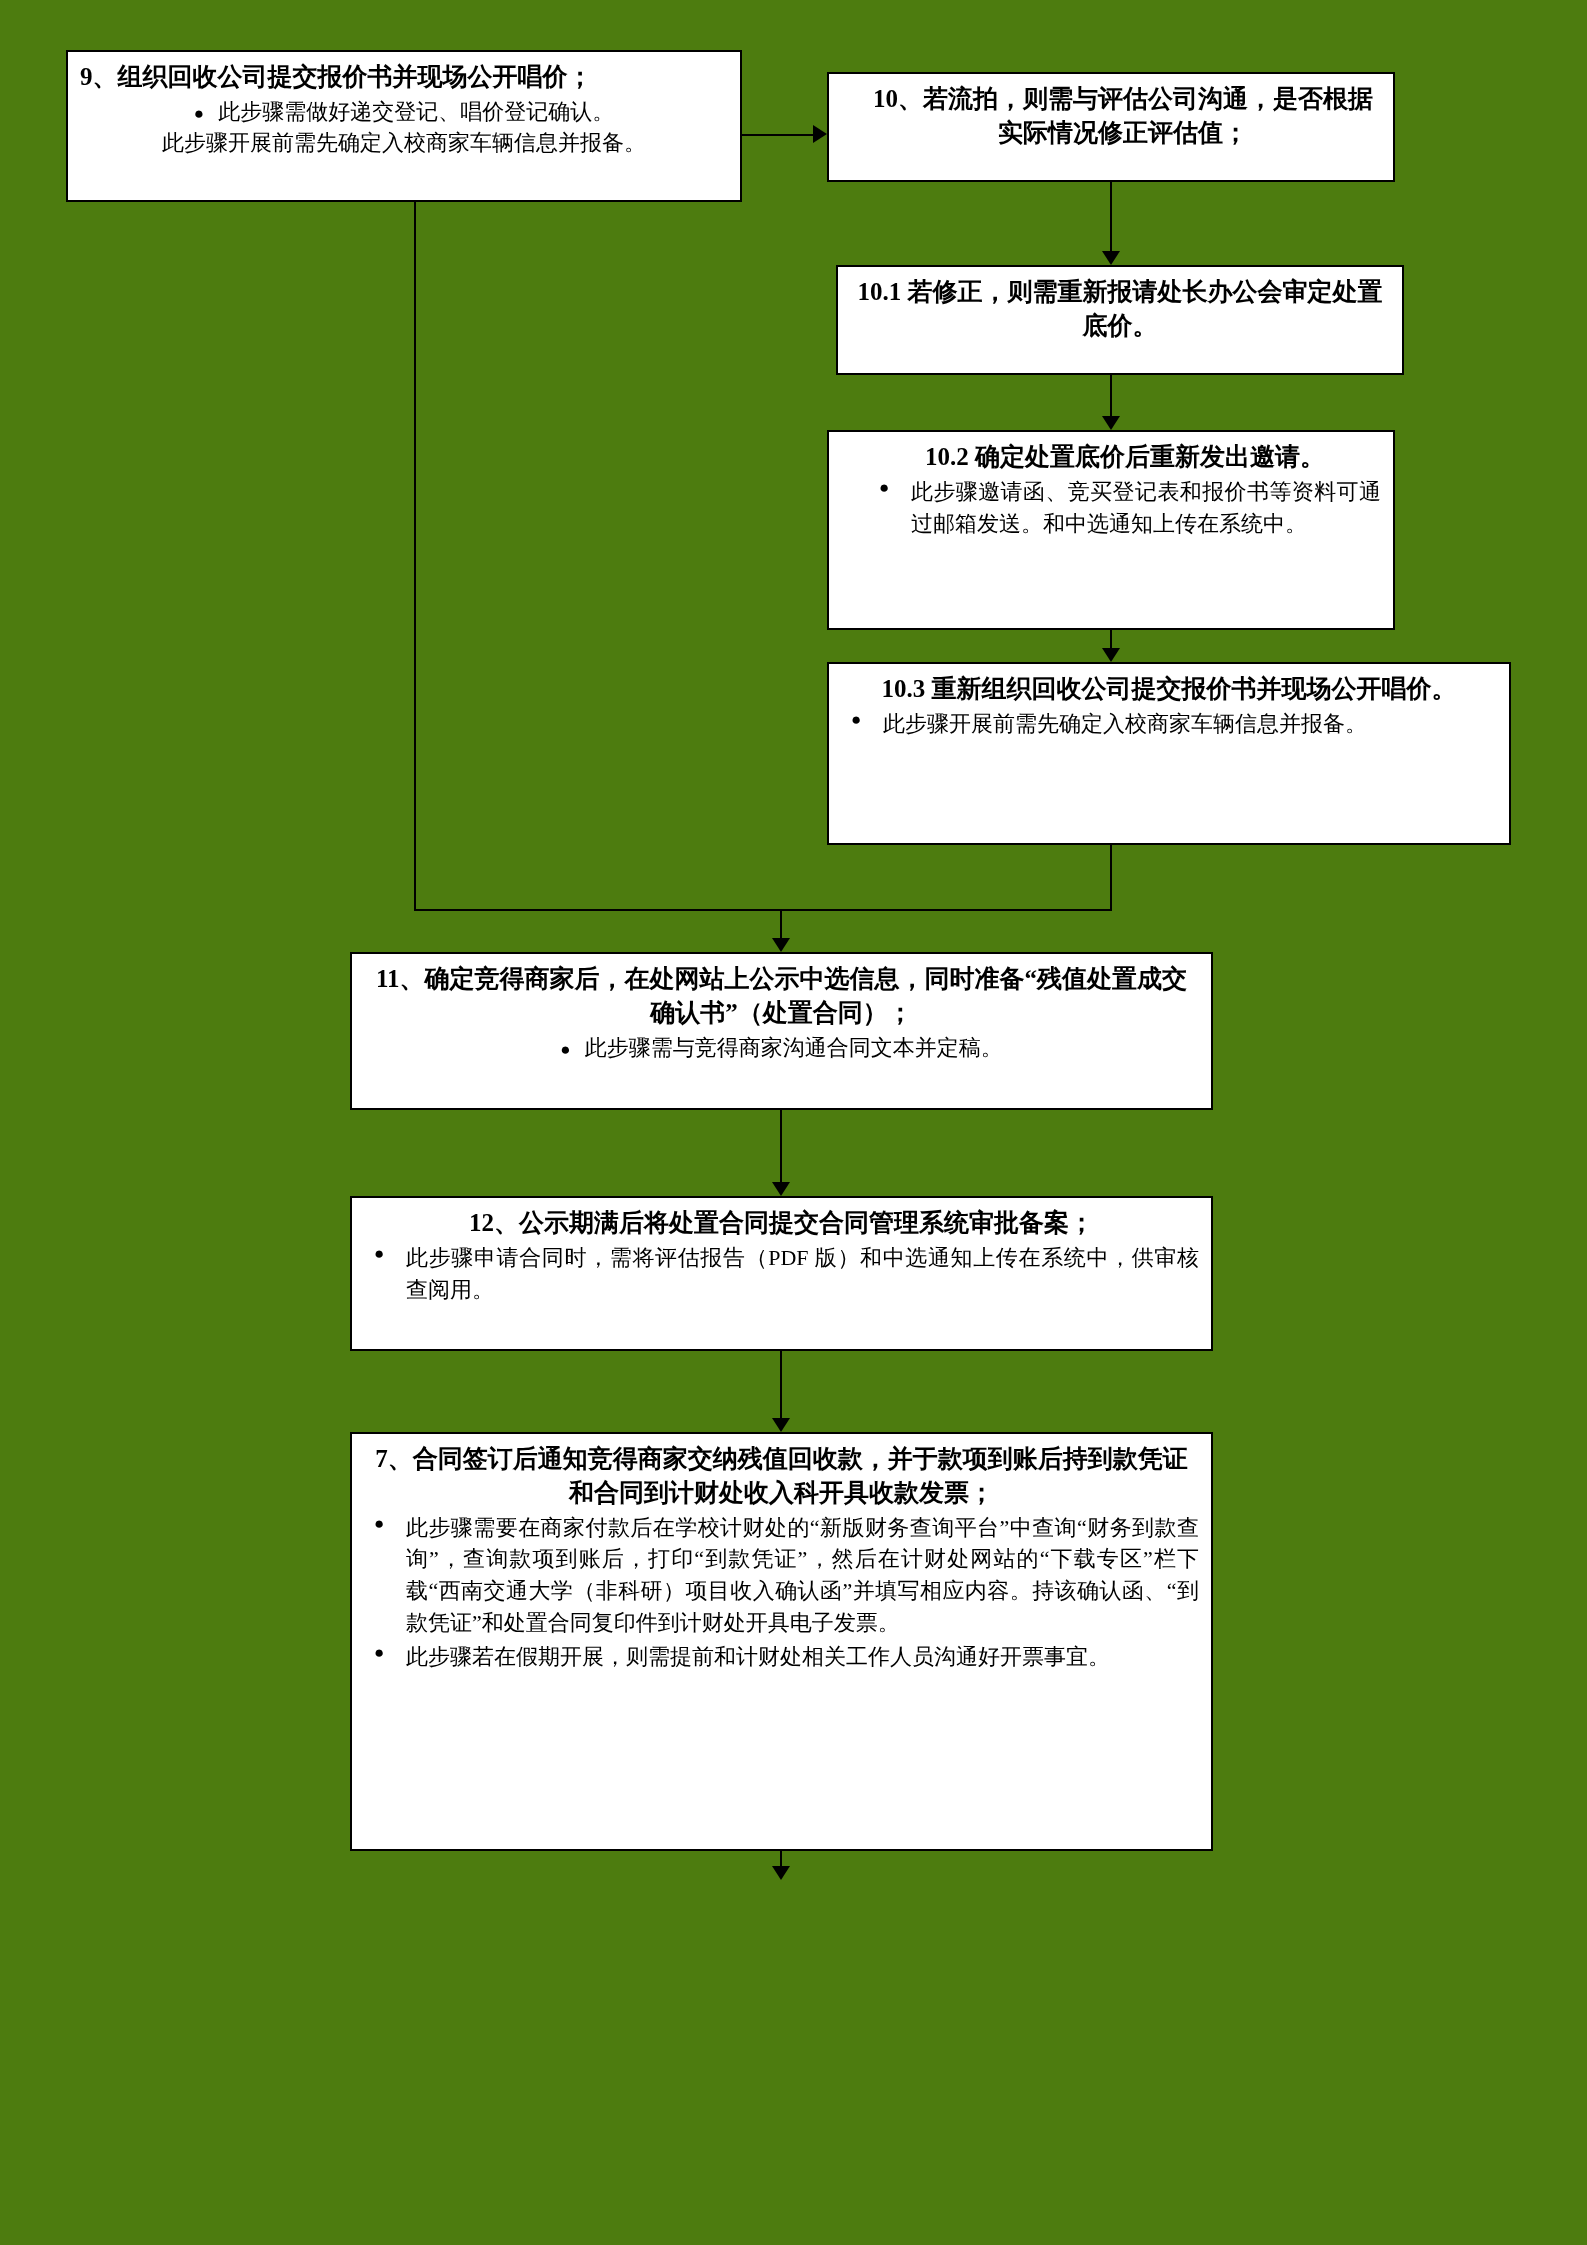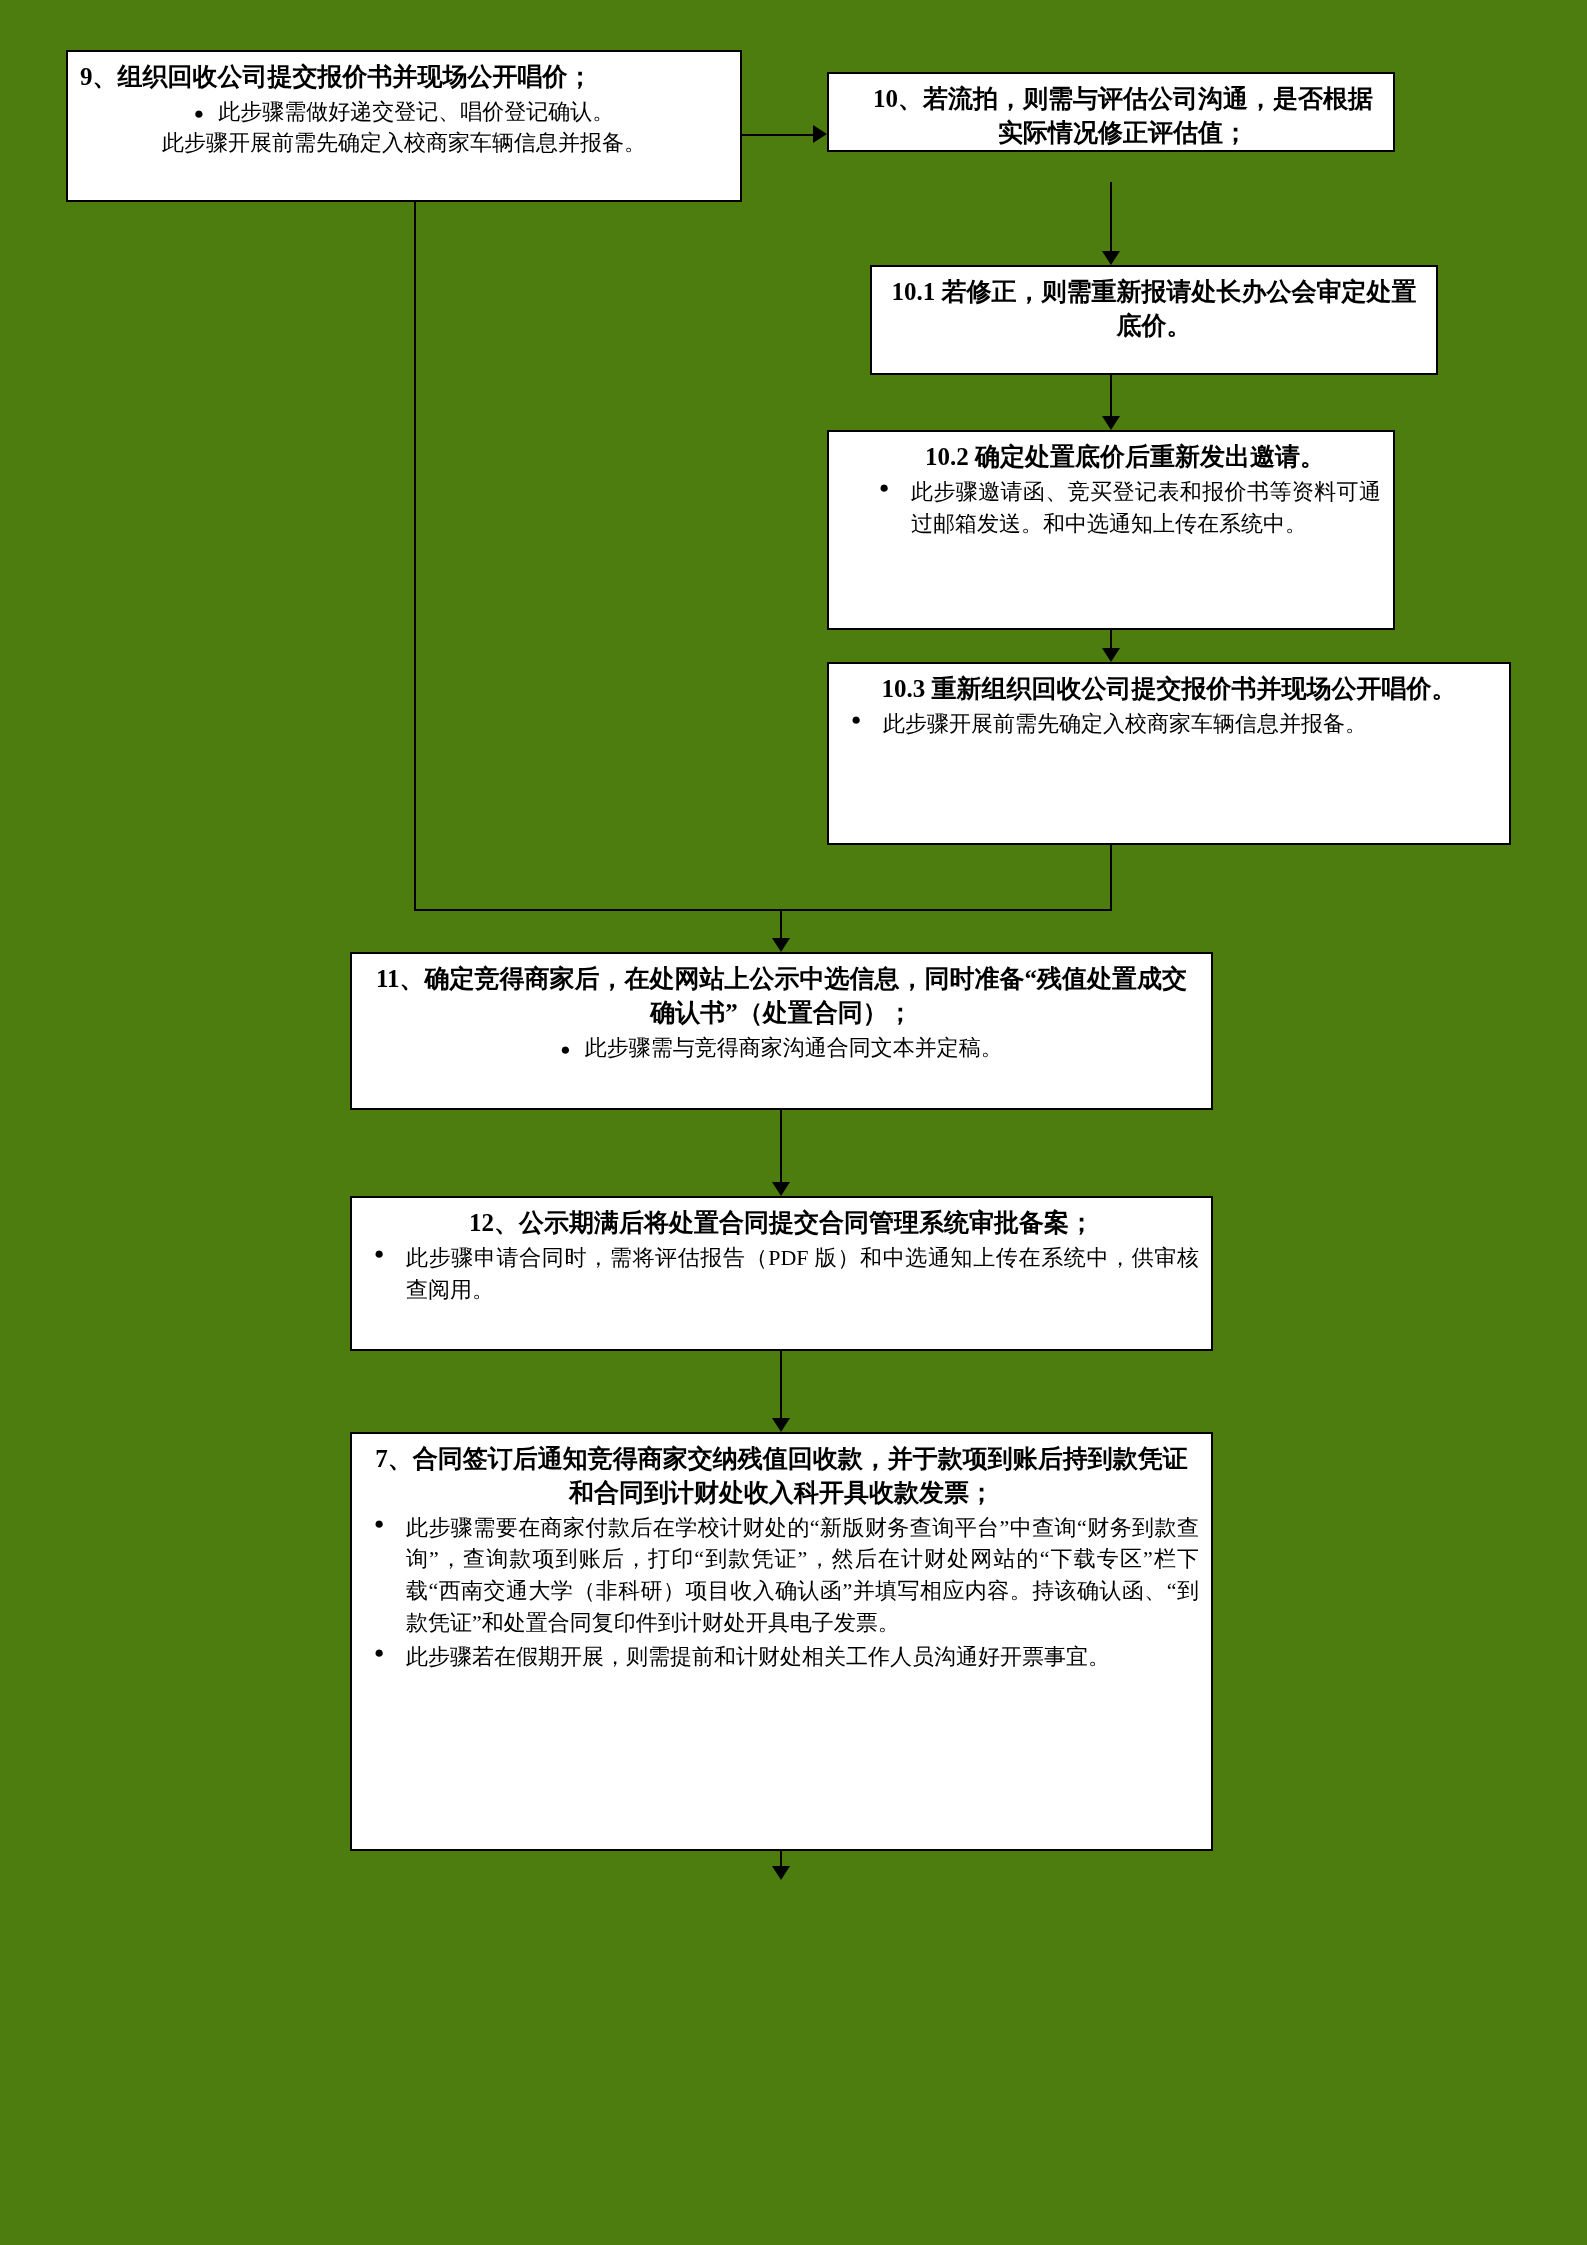--- a/index.html
+++ b/index.html
@@ -98,25 +98,25 @@
 <div id="canvas">
 
   <div class="node" style="left:66px; top:50px; width:676px; height:152px;">
     <div class="title-left">9、组织回收公司提交报价书并现场公开唱价；</div>
     <ul class="bullets">
       <li class="center">此步骤需做好递交登记、唱价登记确认。</li>
     </ul>
     <div class="plain">此步骤开展前需先确定入校商家车辆信息并报备。</div>
   </div>
 
-  <div class="node" style="left:827px; top:72px; width:568px; height:80px;padding-left:36px;">
+  <div class="node" style="left:827px; top:72px; width:568px; height:110px;padding-left:36px;">
     <div class="title">10、若流拍，则需与评估公司沟通，是否根据实际情况修正评估值；</div>
   </div>
 
-  <div class="node" style="left:870px; top:265px; width:568px; height:110px;">
+  <div class="node" style="left:836px; top:265px; width:568px; height:110px;">
     <div class="title">10.1 若修正，则需重新报请处长办公会审定处置底价。</div>
   </div>
 
   <div class="node" style="left:827px; top:430px; width:568px; height:200px;padding-left:40px;">
     <div class="title">10.2 确定处置底价后重新发出邀请。</div>
     <ul class="bullets">
       <li>此步骤邀请函、竞买登记表和报价书等资料可通过邮箱发送。和中选通知上传在系统中。</li>
     </ul>
   </div>
 

